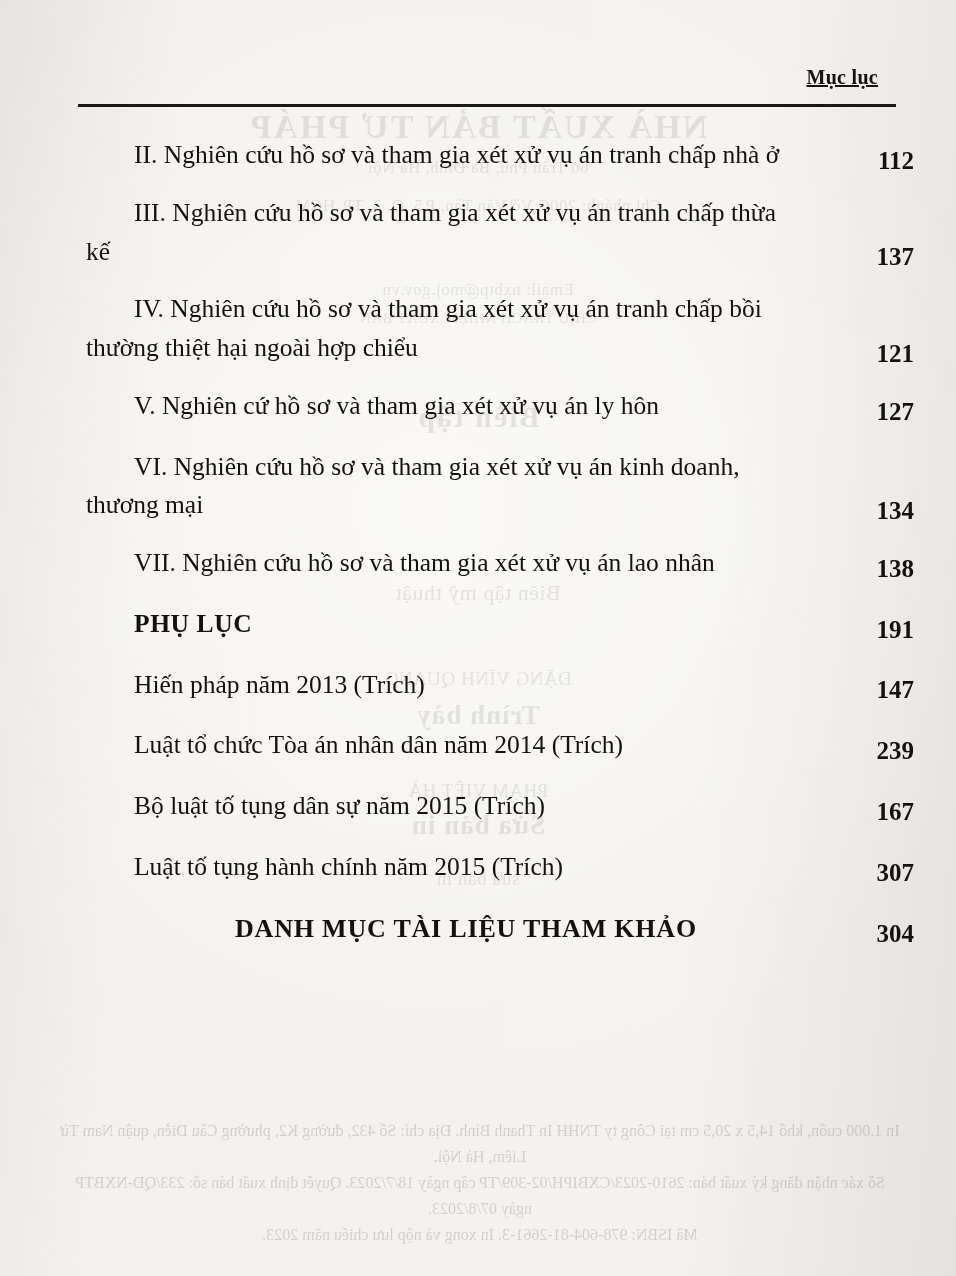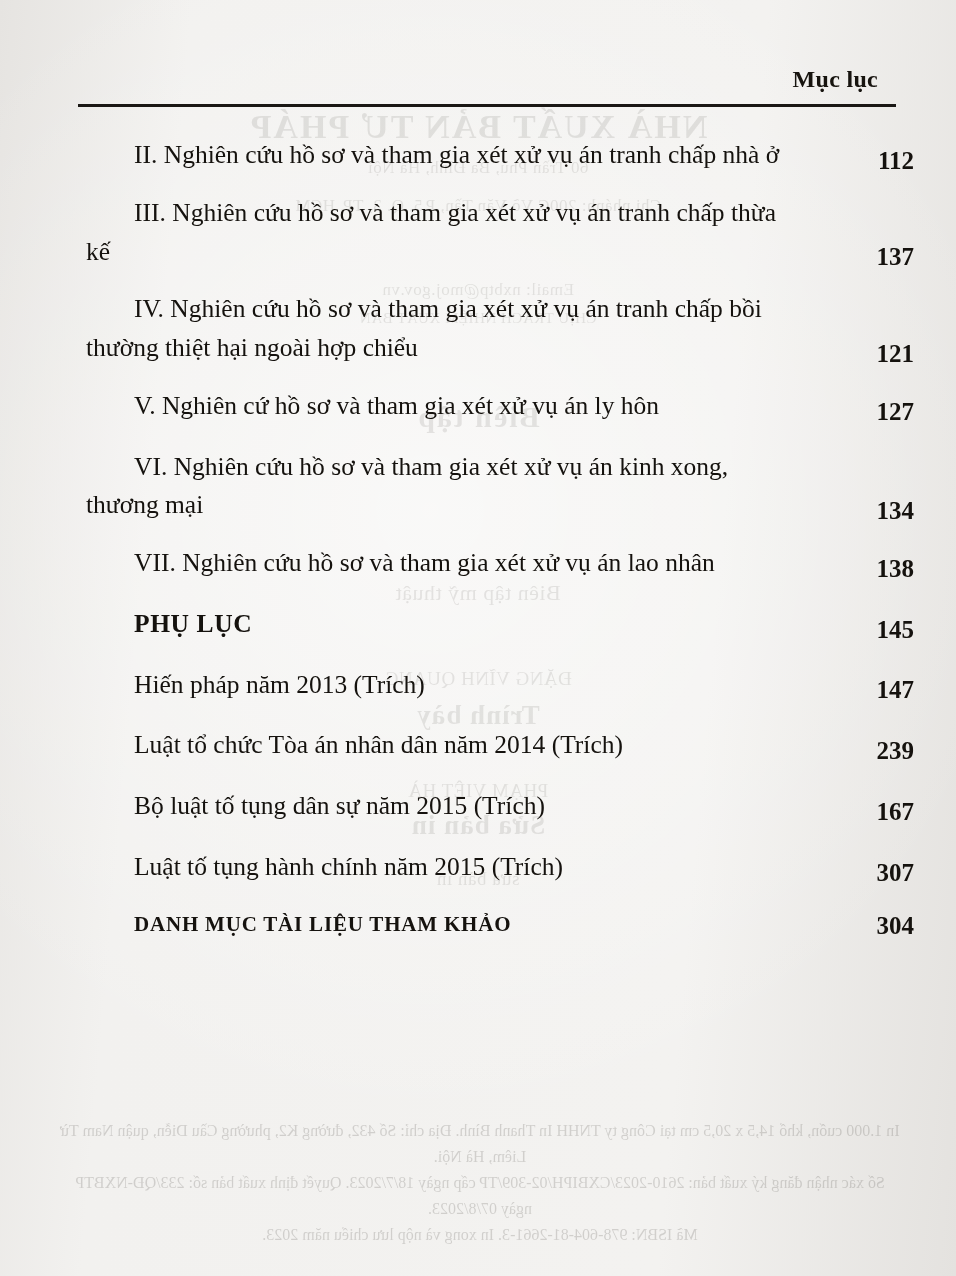--- a/index.html
+++ b/index.html
@@ -46,24 +46,25 @@
   .sheet {
     position: relative;
     width: 956px;
     height: 1276px;
   }
 
   .running-head {
     position: absolute;
     top: 66px;
     right: 78px;
-    font-size: 24px;
+    font-size: 20px;
     font-weight: bold;
     letter-spacing: 0.3px;
     color: #17140f;
+    text-decoration: underline;
   }
 
   .rule {
     position: absolute;
     top: 104px;
     left: 78px;
     width: 818px;
     height: 3px;
     background: #1a1714;
   }
@@ -97,22 +98,23 @@
     font-weight: bold;
     color: #15120e;
     margin-top: 36px;
   }
   .entry.bold .entry-text {
     font-weight: bold;
     letter-spacing: 0.6px;
   }
   .entry.heading .entry-text {
     font-weight: bold;
-    font-size: 21px;
+    font-size: 26px;
     letter-spacing: 0.8px;
+    text-align: center;
   }
   .entry.loose {
     margin-bottom: 22px;
   }
 
   
   .bleed-bottom {
     position: absolute;
     left: 60px;
     top: 1118px;
@@ -168,32 +170,32 @@
       <div class="entry-text">IV. Nghiên cứu hồ sơ và tham gia xét xử vụ án tranh chấp bồi thường thiệt hại ngoài hợp chiểu</div>
       <div class="entry-page">121</div>
     </div>
 
     <div class="entry loose">
       <div class="entry-text">V. Nghiên cứ hồ sơ và tham gia xét xử vụ án ly hôn</div>
       <div class="entry-page">127</div>
     </div>
 
     <div class="entry">
-      <div class="entry-text">VI. Nghiên cứu hồ sơ và tham gia xét xử vụ án kinh xong, thương mại</div>
+      <div class="entry-text">VI. Nghiên cứu hồ sơ và tham gia xét xử vụ án kinh doanh, thương mại</div>
       <div class="entry-page">134</div>
     </div>
 
     <div class="entry loose">
       <div class="entry-text">VII. Nghiên cứu hồ sơ và tham gia xét xử vụ án lao nhân</div>
       <div class="entry-page">138</div>
     </div>
 
     <div class="entry bold loose">
       <div class="entry-text">PHỤ LỤC</div>
-      <div class="entry-page">145</div>
+      <div class="entry-page">191</div>
     </div>
 
     <div class="entry loose">
       <div class="entry-text no-indent" style="text-indent:48px;">Hiến pháp năm 2013 (Trích)</div>
       <div class="entry-page">147</div>
     </div>
 
     <div class="entry loose">
       <div class="entry-text">Luật tổ chức Tòa án nhân dân năm 2014 (Trích)</div>
       <div class="entry-page">239</div>

